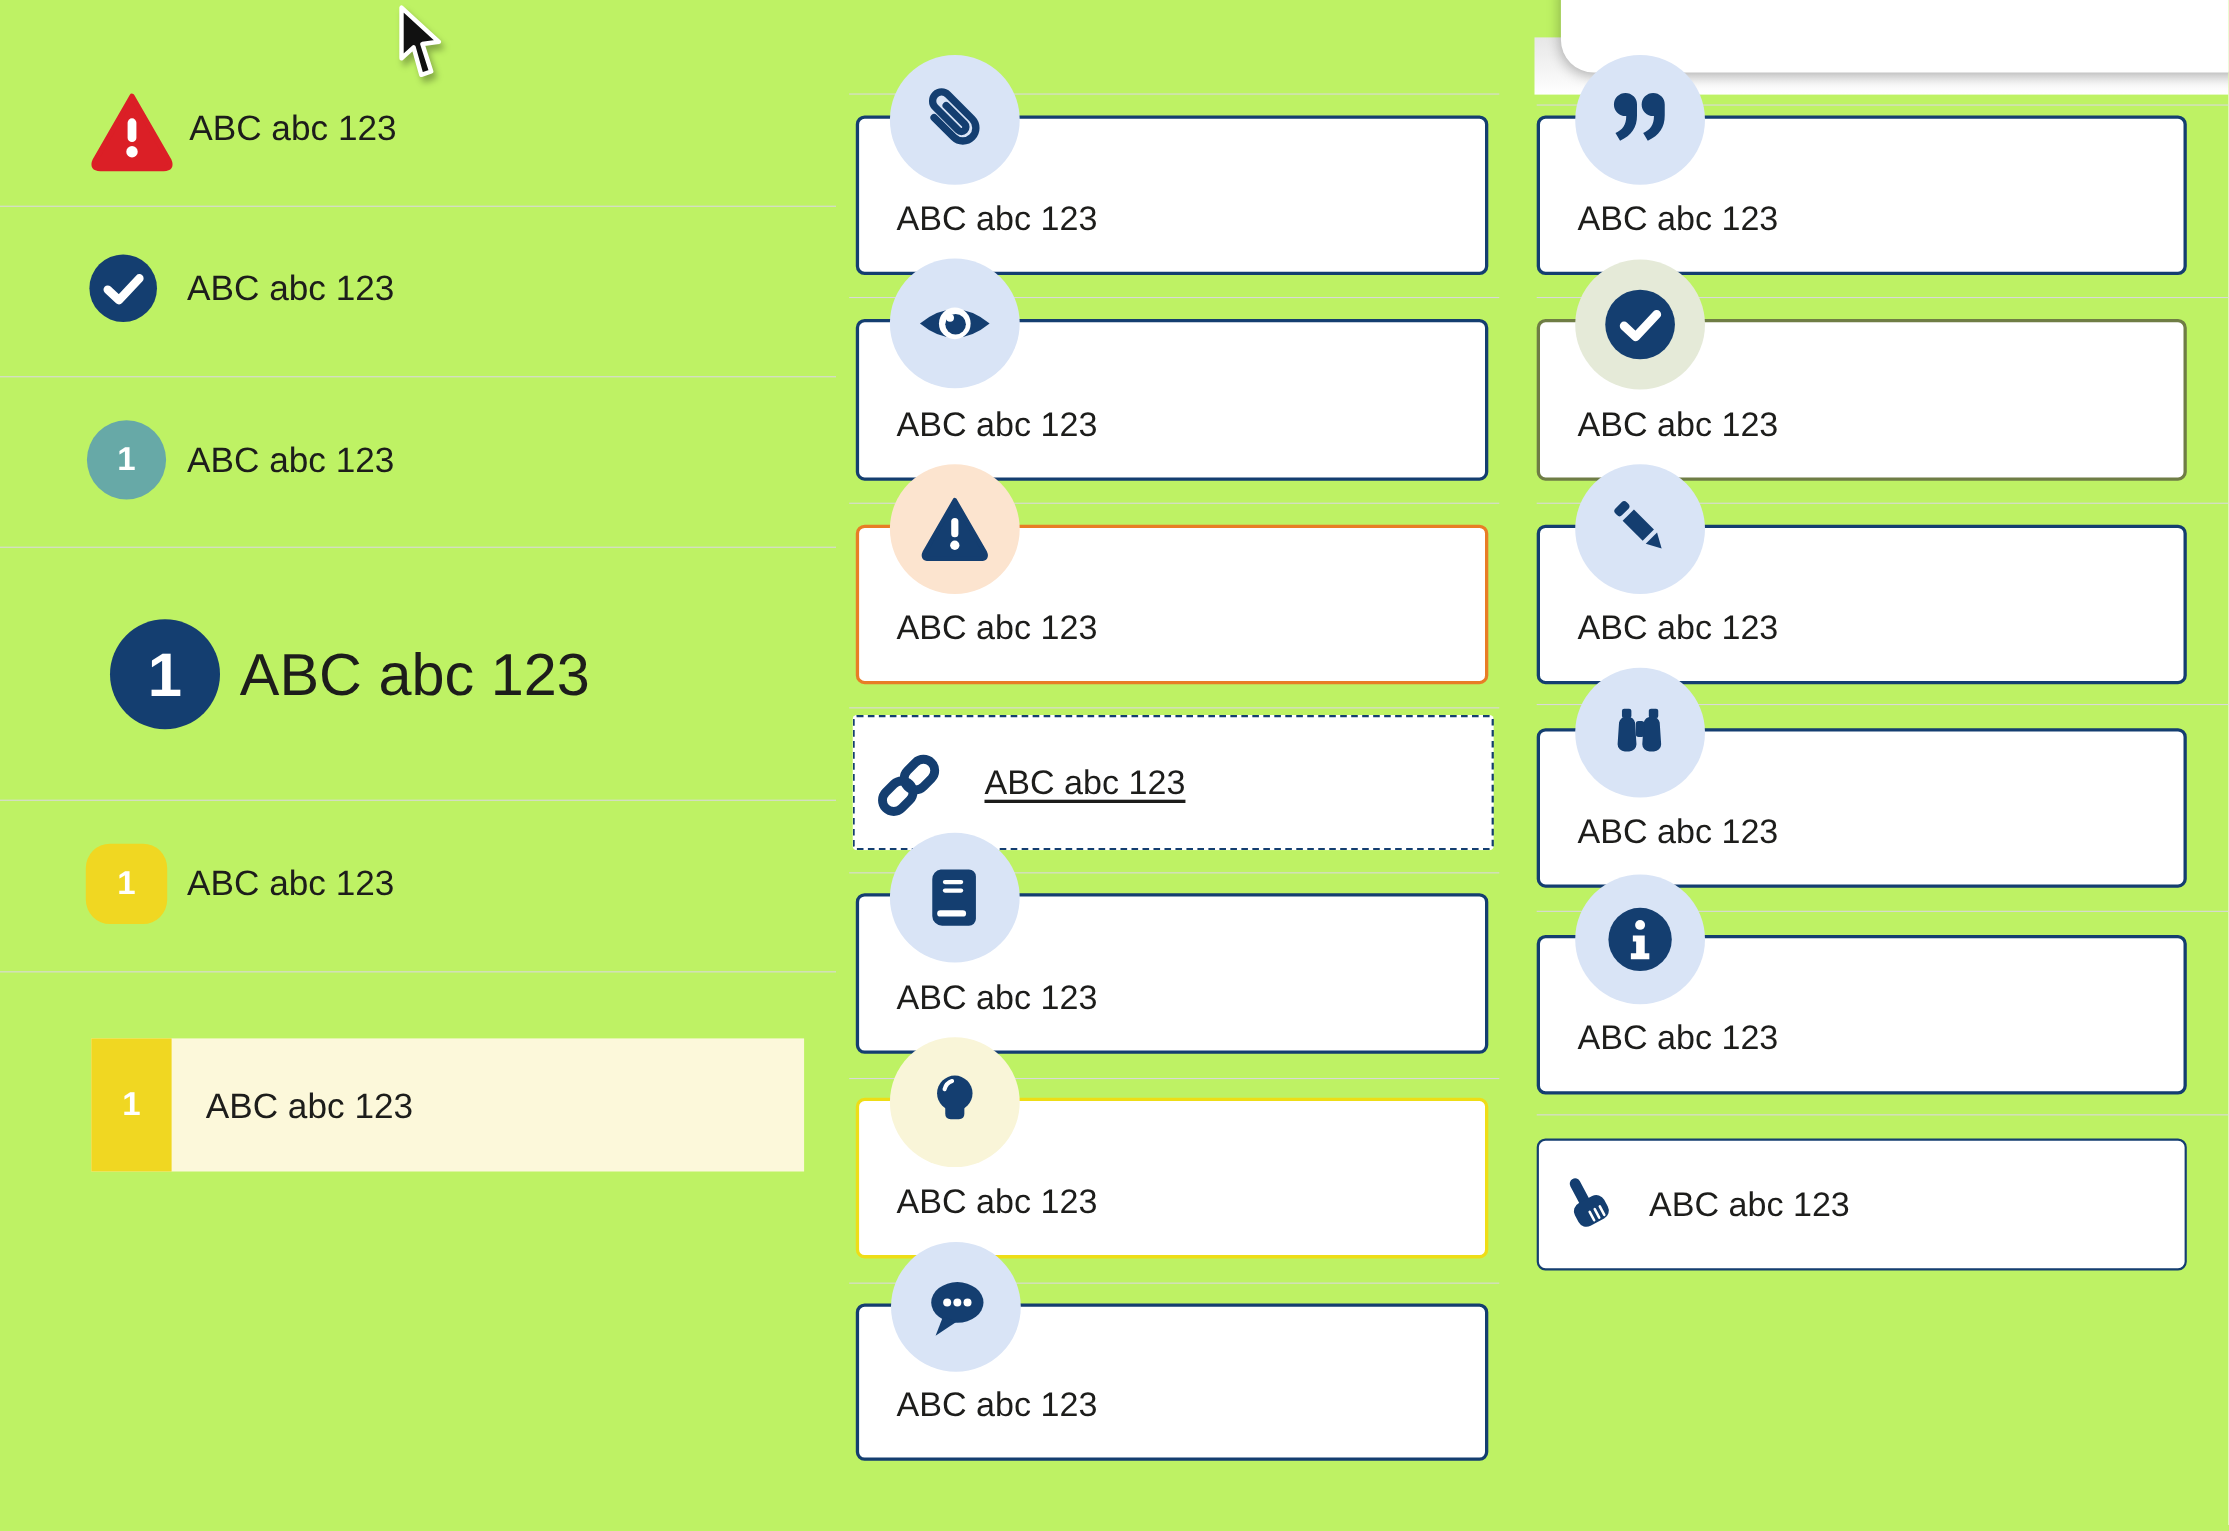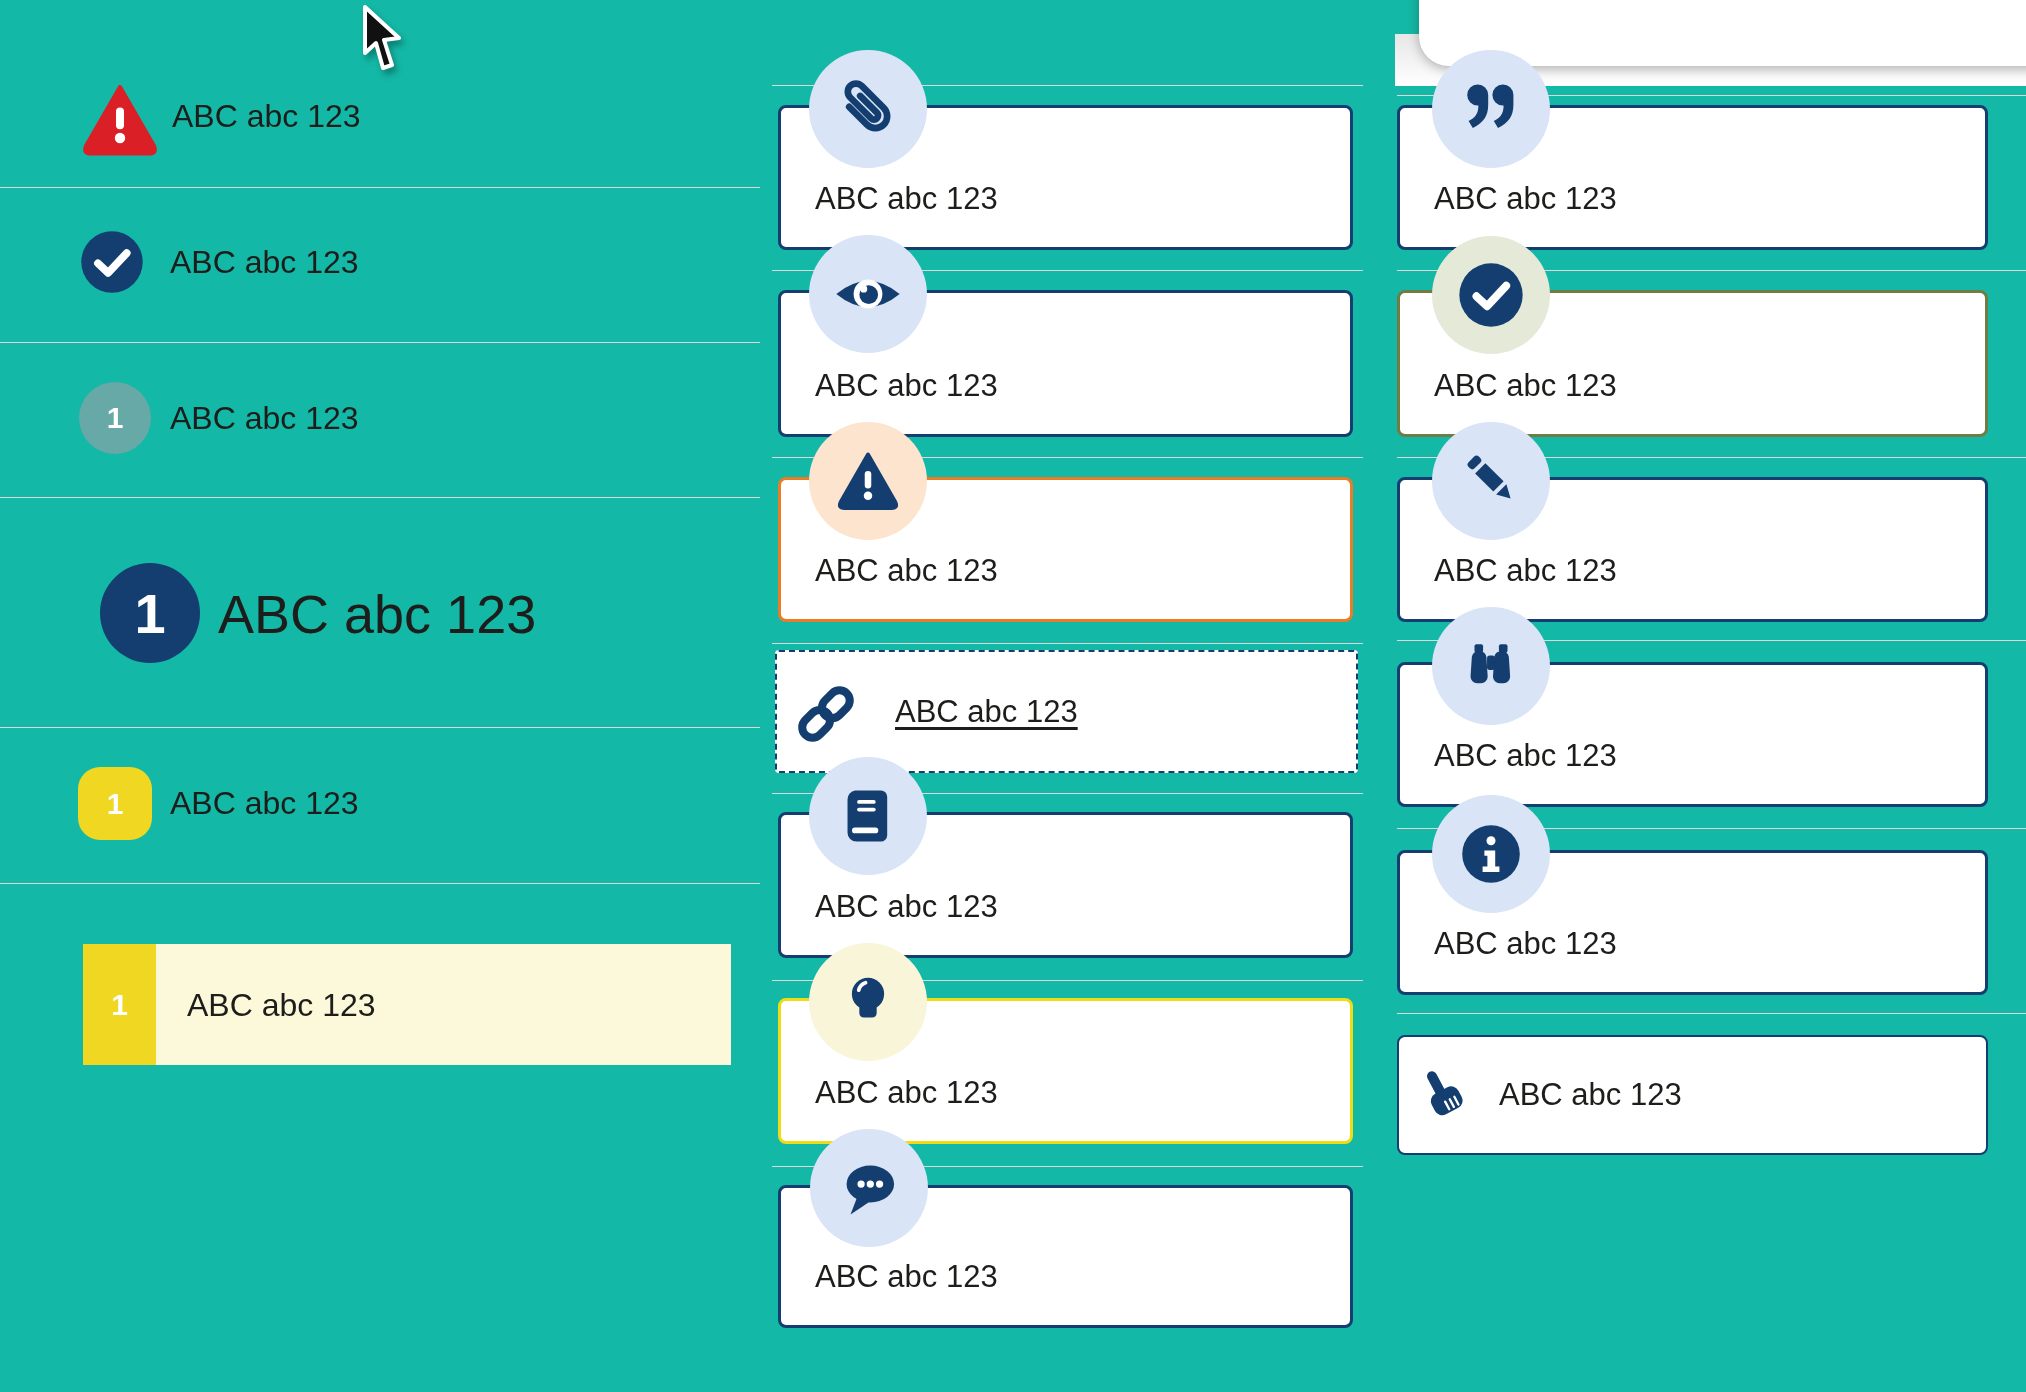--- a/index.html
+++ b/index.html
@@ -14,21 +14,21 @@
     --peach:#fce4cf;
     --paleyellow:#f9f5d8;
     --palegreen:#e5ead8;
     --highlight:#fcf8da;
     --divider:#d9d9d9;
     --ink:#1d1d1b;
   }
   *{margin:0;padding:0;box-sizing:border-box;}
   html,body{background:#fff;}
   body{font-family:"Liberation Sans","DejaVu Sans",sans-serif;color:var(--ink);}
-  #screen{position:relative;width:2026px;height:1392px;background:#14b8a6;overflow:hidden;}
+  #screen{position:relative;width:2026px;height:1392px;background:#bef264;overflow:hidden;}
 
   .divider{position:absolute;height:1px;background:var(--divider);}
 
   
   .lrow-text{position:absolute;font-size:32px;line-height:1;transform:translateY(-50%);white-space:nowrap;}
   .lrow-text.big{font-size:54px;}
   .badge{position:absolute;display:flex;align-items:center;justify-content:center;
          color:#fff;font-weight:bold;}
   .badge.teal{background:var(--teal);border-radius:50%;font-size:30px;}
   .badge.navy-lg{background:var(--navy);border-radius:50%;font-size:56px;}

